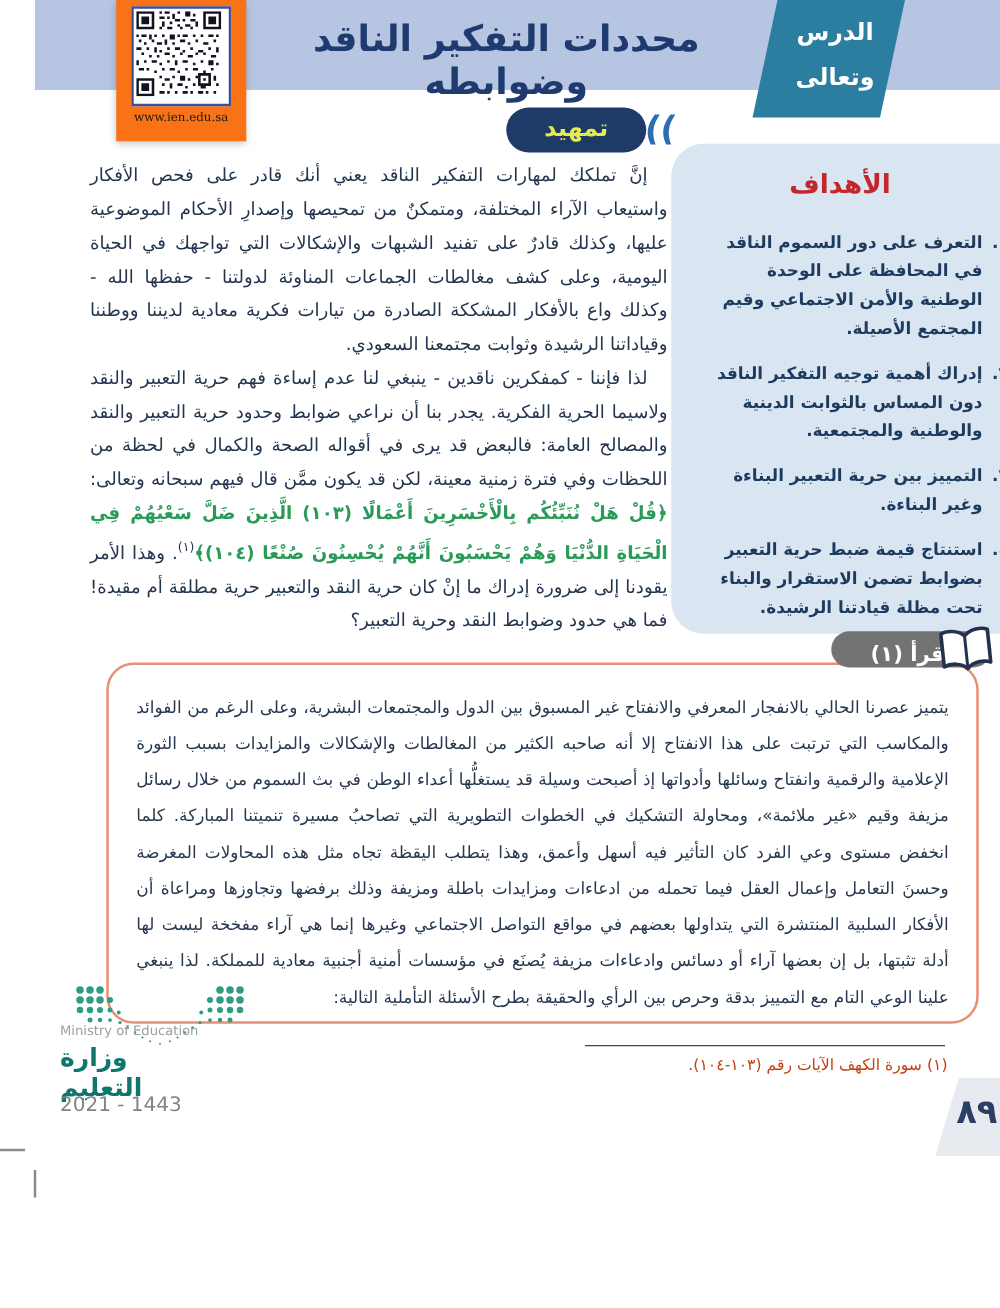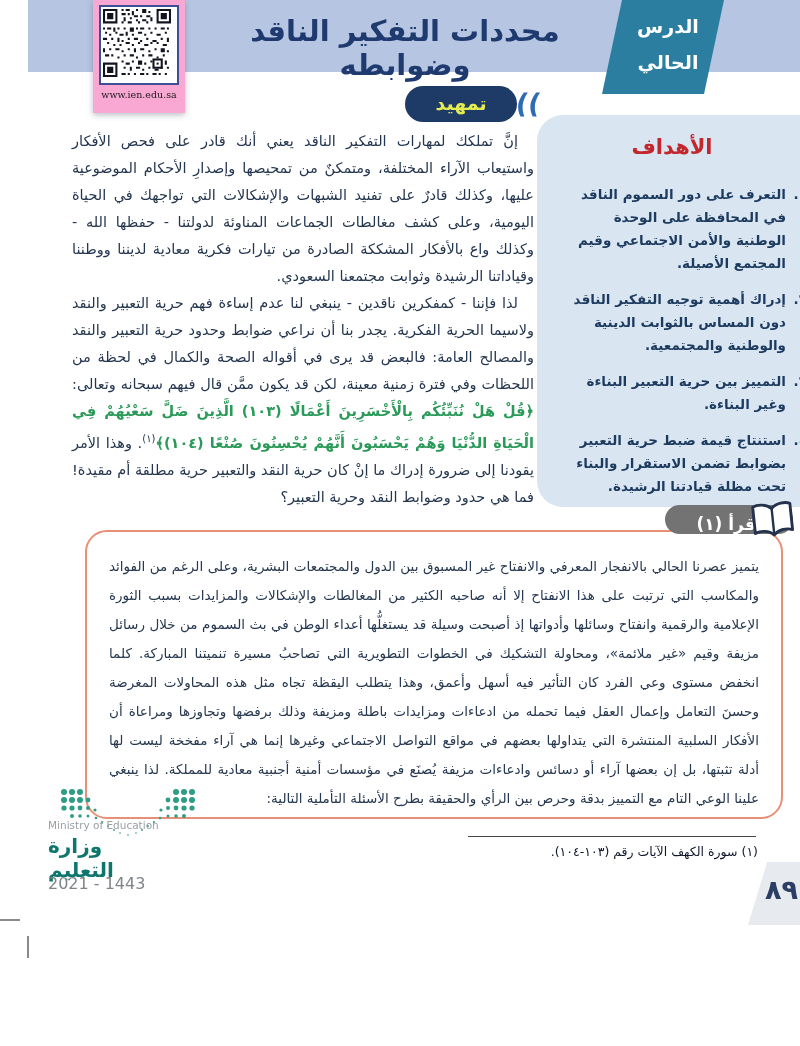--- a/index.html
+++ b/index.html
@@ -9,21 +9,21 @@
   
   .banner{position:absolute;left:28px;top:0;right:0;height:72px;background:#b6c5e1;}
   .page-title{position:absolute;left:190px;top:14px;width:430px;text-align:center;
         direction:rtl;font-size:29px;font-weight:bold;color:#1e3a6e;letter-spacing:0;}
   .lesson-shape{position:absolute;left:622px;top:0;width:102px;height:94px;background:#2b7ea0;
         transform:skewX(-12deg);transform-origin:top left;}
   .lesson-text{position:absolute;left:618px;top:8px;width:100px;text-align:center;direction:rtl;
         color:#ffffff;font-weight:bold;font-size:19px;line-height:36px;}
 
   
-  .qr-card{position:absolute;left:93px;top:0;width:92px;height:113px;background:#f9a8d4;
+  .qr-card{position:absolute;left:93px;top:0;width:104px;height:113px;background:#f97316;
         box-shadow:0 2px 6px rgba(60,70,90,.35);}
   .qr-frame{margin:5px auto 0;width:72px;height:72px;border:2px solid #3f4f95;background:#fff;padding:2px;}
   .qr-frame svg{display:block;width:68px;height:68px;}
   .qr-url{margin-top:4px;text-align:center;font-size:9.5px;color:#1b1b1b;
         font-family:"DejaVu Serif", serif;}
 
   
   .intro-pill{position:absolute;left:405px;top:86px;width:112px;height:36px;background:#1e3a66;
         border-radius:18px;color:#e6ec4f;font-size:19px;font-weight:bold;line-height:35px;
         text-align:center;direction:rtl;}
@@ -53,21 +53,21 @@
   .read-text{padding:20px 22px 0 22px;direction:rtl;text-align:justify;color:#263850;
         font-size:13.5px;line-height:29px;}
   .read-badge{position:absolute;left:665px;top:505px;width:128px;height:29px;background:#737373;
         border-radius:19px;color:#ffffff;font-size:17px;font-weight:bold;line-height:38px;
         text-align:center;direction:rtl;z-index:3;}
   .book-icon{position:absolute;left:750px;top:500px;width:46px;height:44px;z-index:4;transform:rotate(-6deg);}
 
   
   .footnote-rule{position:absolute;left:468px;top:836px;width:288px;height:1px;background:#454545;}
   .footnote{position:absolute;left:420px;top:844px;width:338px;direction:rtl;text-align:right;
-        color:#0f172a;font-size:12.5px;}
+        color:#c2410c;font-size:12.5px;}
 
   
   .ministry-dots{position:absolute;left:58px;top:786px;width:140px;height:52px;}
   .ministry-ar{position:absolute;left:48px;top:834px;width:120px;color:#0f766e;font-size:20px;
         font-weight:bold;direction:rtl;text-align:left;}
   .ministry-en{position:absolute;left:48px;top:819px;color:#9aa0a3;font-size:10.5px;}
   .ministry-years{position:absolute;left:48px;top:874px;color:#7f8488;font-size:16px;}
 
   
   .pagenum-shape{position:absolute;left:748px;top:862px;width:60px;height:63px;background:#e7eaee;
@@ -83,21 +83,21 @@
 <body>
 
 <div class="page">
 
   <div class="banner"></div>
   <div class="page-title">محددات التفكير الناقد وضوابطه</div>
 
   <div class="lesson-shape"></div>
   <div class="lesson-text">
     <div>الدرس</div>
-    <div>الحالي</div>
+    <div>وتعالى</div>
   </div>
 
   <div class="qr-card">
     <div class="qr-frame">
       <svg viewBox="0 0 33 33" xmlns="http://www.w3.org/2000/svg">
         <rect width="33" height="33" fill="#ffffff"></rect>
         <path fill="#111420" d="M0 0h7v7H0zM26 0h7v7h-7zM0 26h7v7H0z"></path>
         <path fill="#ffffff" d="M1 1h5v5H1zM27 1h5v5h-5zM1 27h5v5H1z"></path>
         <path fill="#111420" d="M2 2h3v3H2zM28 2h3v3h-3zM2 28h3v3H2z"></path>
         <path fill="#111420" d="M24 24h5v5h-5z"></path>

